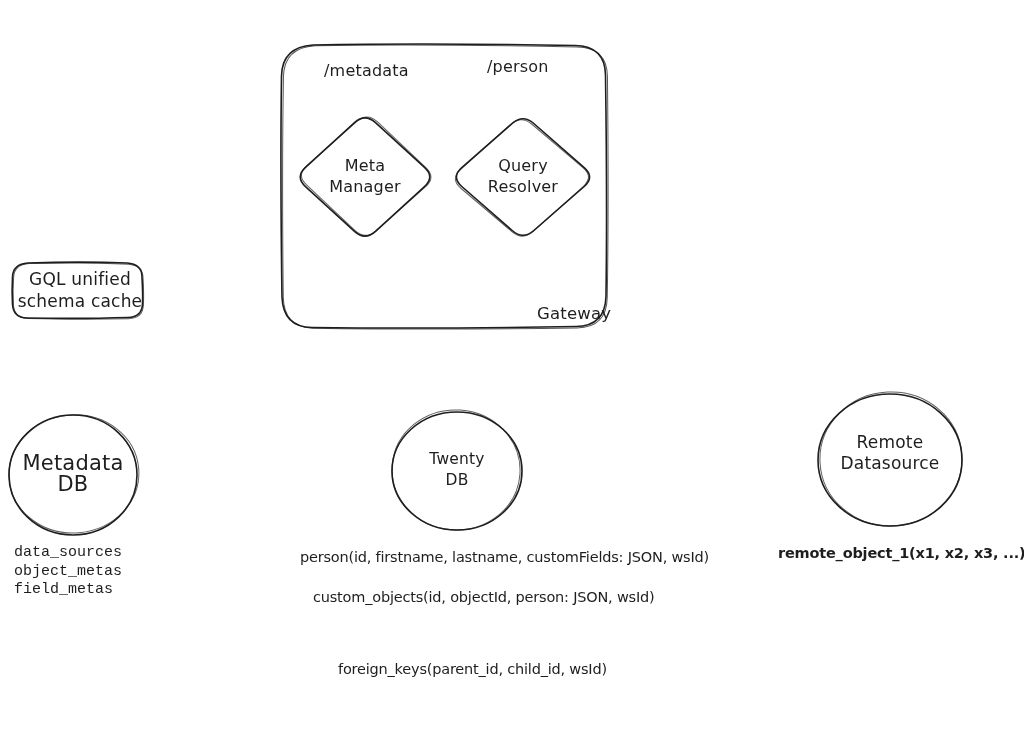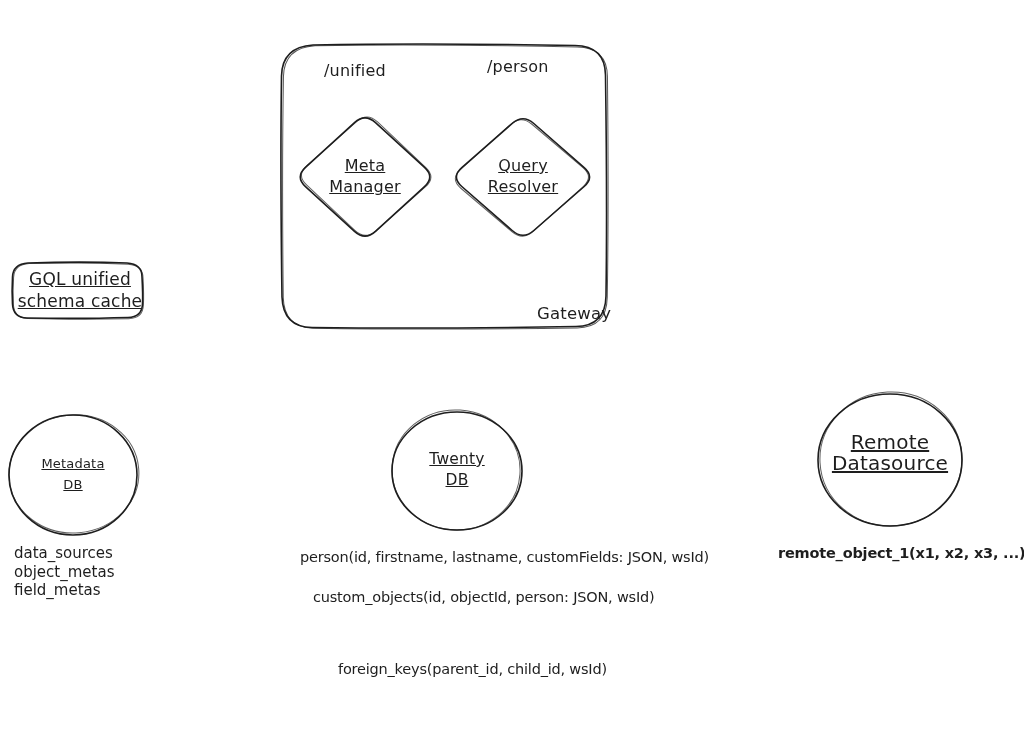--- a/index.html
+++ b/index.html
@@ -13,21 +13,21 @@
     color: #1e1e1e;
   }
   .canvas svg { position: absolute; left: 0; top: 0; }
   .lbl {
     position: absolute;
     white-space: pre-line;
     line-height: 21px;
     font-size: 16px;
     letter-spacing: 0.2px;
   }
-  .ctr { text-align: center; text-decoration: underline; }
+  .ctr { text-align: center; }
   .tbl {
     position: absolute;
     font-size: 14.5px;
     letter-spacing: -0.2px;
     white-space: nowrap;
   }
   .tbl-list { position: absolute; font-size: 15px; line-height: 18.5px; }
 </style>
 </head>
 <body>
@@ -53,39 +53,39 @@
       <ellipse stroke-width="1" opacity="0.7" cx="74" cy="474" rx="65" ry="59" transform="rotate(-5 73 475)"></ellipse>
 
       <ellipse stroke-width="1.6" cx="457" cy="471" rx="65" ry="59"></ellipse>
       <ellipse stroke-width="1" opacity="0.7" cx="456" cy="470" rx="64" ry="60" transform="rotate(4 457 471)"></ellipse>
 
       <ellipse stroke-width="1.6" cx="890" cy="460" rx="72" ry="66"></ellipse>
       <ellipse stroke-width="1" opacity="0.7" cx="891" cy="459" rx="71" ry="67" transform="rotate(-3 890 460)"></ellipse>
     </g>
   </svg>
 
-  <div class="lbl" style="left:324px; top:60px;">/unified</div>
+  <div class="lbl" style="left:324px; top:60px;">/metadata</div>
   <div class="lbl" style="left:487px; top:56px;">/person</div>
   <div class="lbl ctr" style="left:295px; top:155px; width:140px;">Meta
 Manager</div>
   <div class="lbl ctr" style="left:453px; top:155px; width:140px;">Query
 Resolver</div>
   <div class="lbl" style="left:537px; top:303px; font-size:16.5px;">Gateway</div>
 
   <div class="lbl ctr" style="left:13px; top:268px; width:134px; font-size:17px; line-height:22px;">GQL unified
 schema cache</div>
 
-  <div class="lbl ctr" style="left:13px; top:453px; width:120px; font-size:13px;">Metadata
+  <div class="lbl ctr" style="left:13px; top:453px; width:120px; font-size:21px;">Metadata
 DB</div>
   <div class="lbl ctr" style="left:397px; top:449px; width:120px; font-size:15.5px;">Twenty
 DB</div>
-  <div class="lbl ctr" style="left:828px; top:432px; width:124px; font-size:20px;">Remote
+  <div class="lbl ctr" style="left:828px; top:432px; width:124px; font-size:17px;">Remote
 Datasource</div>
 
-  <div class="tbl-list" style="left:14px; top:544px;">
+  <div class="tbl-list" style="left:14px; top:544px;font-family:Liberation Mono, monospace;">
     <div>data_sources</div>
     <div>object_metas</div>
     <div>field_metas</div>
   </div>
 
   <div class="tbl" style="left:300px; top:549px;">person(id, firstname, lastname, customFields: JSON, wsId)</div>
   <div class="tbl" style="left:313px; top:589px;">custom_objects(id, objectId, person: JSON, wsId)</div>
   <div class="tbl" style="left:338px; top:661px;">foreign_keys(parent_id, child_id, wsId)</div>
 
   <div class="tbl" style="left:778px; top:545px;font-weight:bold;">remote_object_1(x1, x2, x3, ...)</div>

